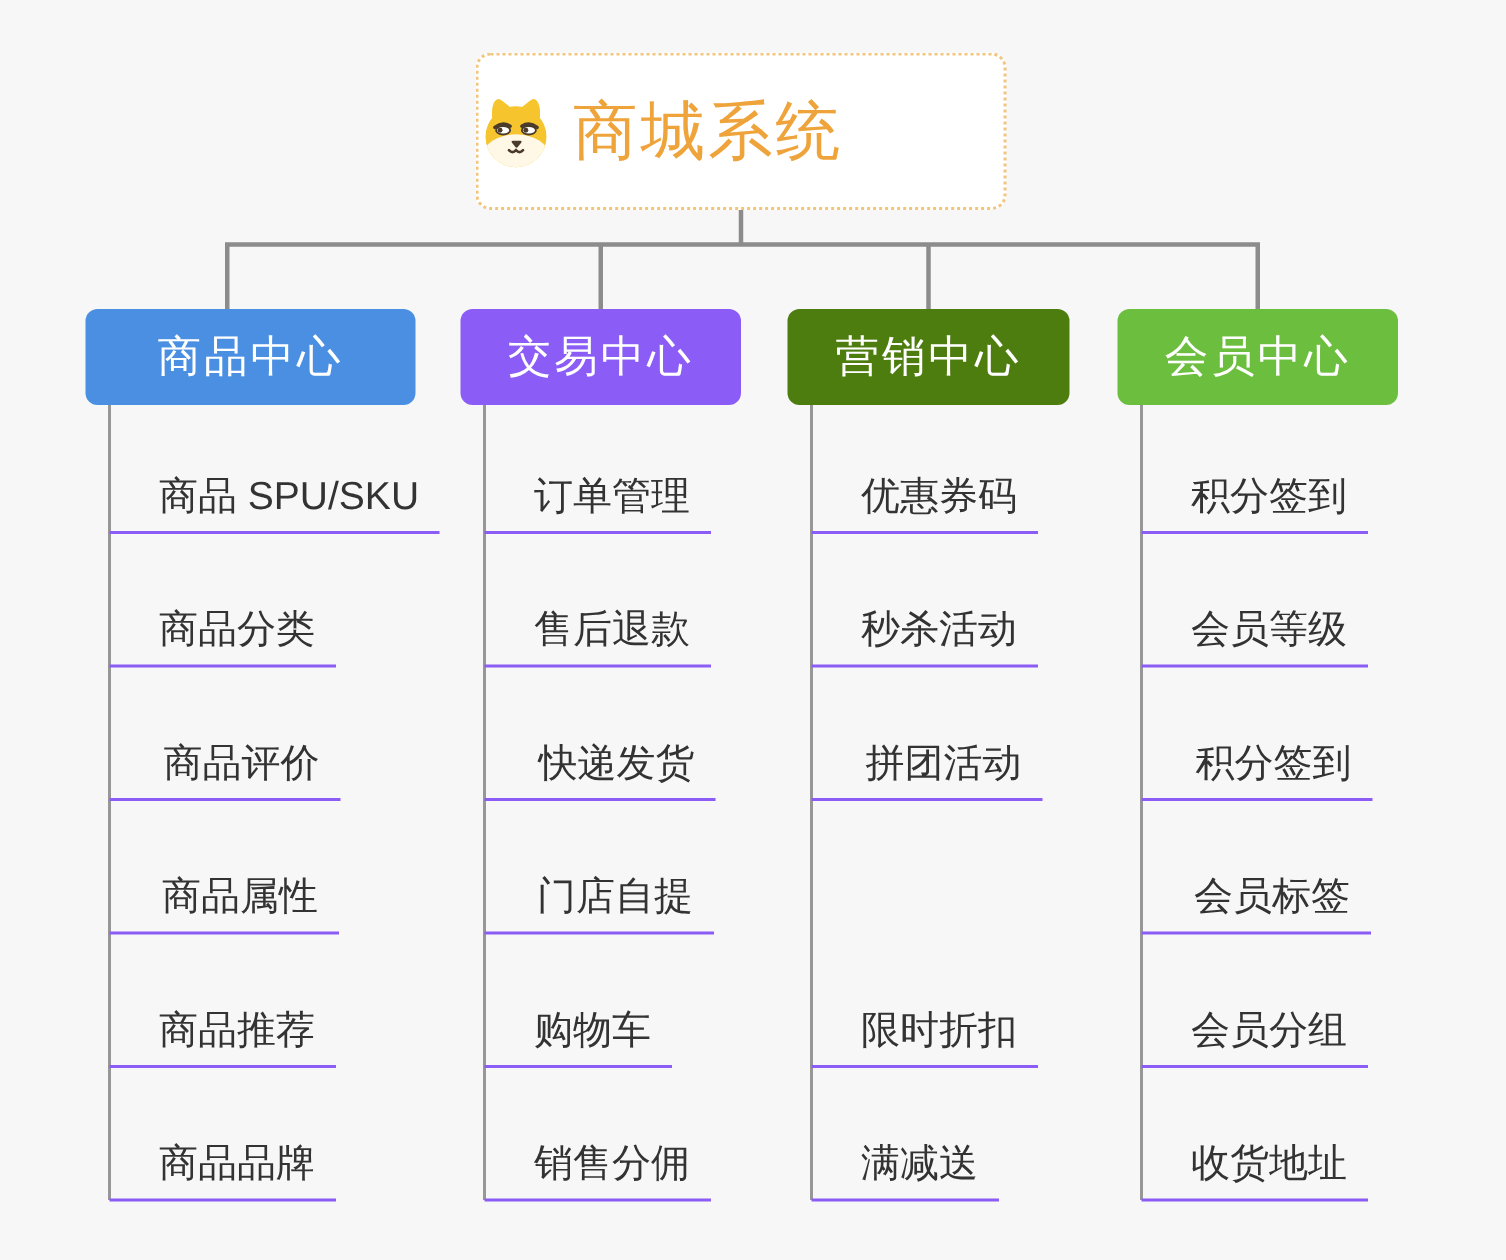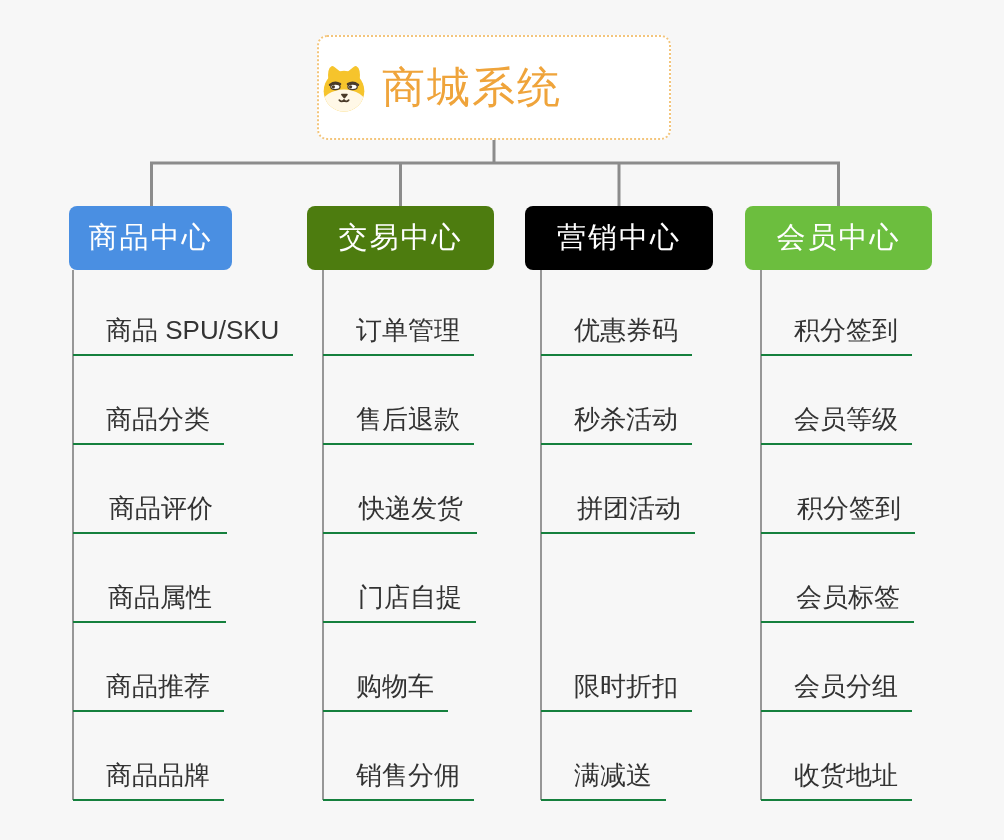--- a/index.html
+++ b/index.html
@@ -27,33 +27,33 @@
     color:#efa43b;white-space:nowrap;
   }
 
   
   .branch{
     position:absolute;top:206px;height:64px;
     border-radius:8px;
     display:flex;align-items:center;justify-content:center;
     color:#ffffff;font-size:29px;letter-spacing:2px;white-space:nowrap;
   }
-  .b0{left:69px;width:163px;background:#4a8fe2;}
+  .b0{left:57px;width:220px;background:#4a8fe2;}
   .b1{left:307px;width:187px;background:#e45b5b;}
   .b2{left:525px;width:188px;background:#eda63c;}
   .b3{left:745px;width:187px;background:#6cbe3e;}
 
   
   .leaf{
     position:absolute;
     display:inline-block;
     font-size:26px;color:#333333;
     line-height:40px;
     padding:0 14px 4px 33px;
-    border-bottom:2px solid #15803d;
+    border-bottom:2px solid #8b5cf6;
     white-space:nowrap;
   }
   .col0{left:73px;}
   .col1{left:323px;}
   .col2{left:541px;}
   .col3{left:761px;}
   .row0{top:310px;}
   .row1{top:399px;}
   .row2{top:488px;padding-left:36px;}
   .row3{top:577px;padding-left:35px;}
@@ -97,22 +97,22 @@
       <path d="M37 27 Q43.5 23 50 28" stroke="#4a3b2a" stroke-width="3" fill="none" stroke-linecap="round"></path>
       <ellipse cx="43" cy="30.5" rx="6" ry="3.6" fill="#ffffff" stroke="#4a3b2a" stroke-width="1.6"></ellipse>
       <circle cx="40.4" cy="30.5" r="2.1" fill="#4a3b2a"></circle>
       <path d="M28.2 39.5 h7.6 q1.6 0 .8 1.5 l-3.1 3.8 q-1 1.1 -2 0 l-3.1 -3.8 q-.8 -1.5 .8 -1.5 Z" fill="#4a3b2a"></path>
       <path d="M26 47.5 q3 3.4 6 0 q3 3.4 6 0" stroke="#4a3b2a" stroke-width="2.2" fill="none" stroke-linecap="round"></path>
     </svg>
     <span class="root-title">商城系统</span>
   </div>
 
   <div class="branch b0" style="background: rgb(74, 143, 226);">商品中心</div>
-  <div class="branch b1" style="background: #4d7c0f;">交易中心</div>
-  <div class="branch b2" style="background: #000000;">营销中心</div>
+  <div class="branch b1" style="background: #8b5cf6;">交易中心</div>
+  <div class="branch b2" style="background: #4d7c0f;">营销中心</div>
   <div class="branch b3" style="background: rgb(108, 190, 62);">会员中心</div>
 
   <div class="leaf col0 row0">商品 SPU/SKU</div>
   <div class="leaf col0 row1">商品分类</div>
   <div class="leaf col0 row2">商品评价</div>
   <div class="leaf col0 row3">商品属性</div>
   <div class="leaf col0 row4">商品推荐</div>
   <div class="leaf col0 row5">商品品牌</div>
 
   <div class="leaf col1 row0">订单管理</div>

